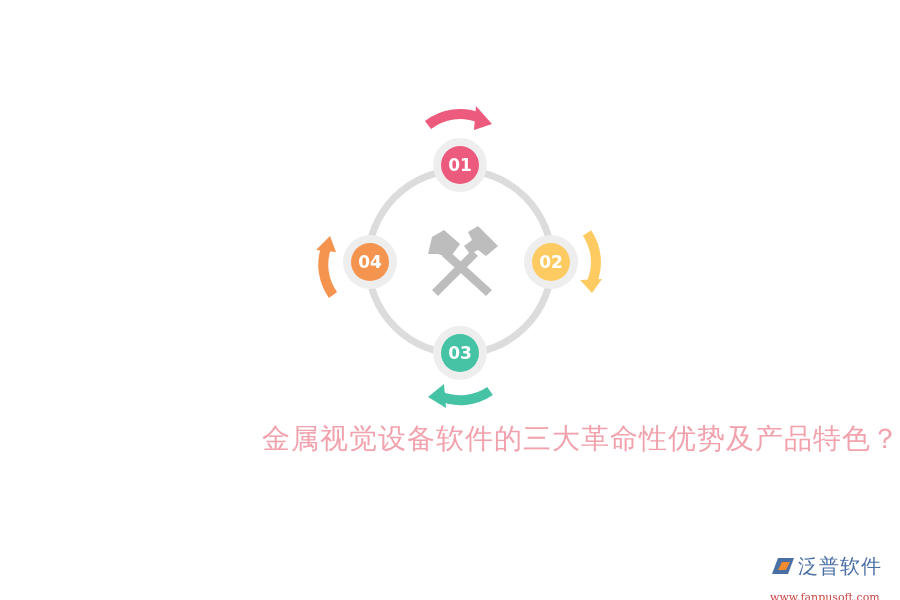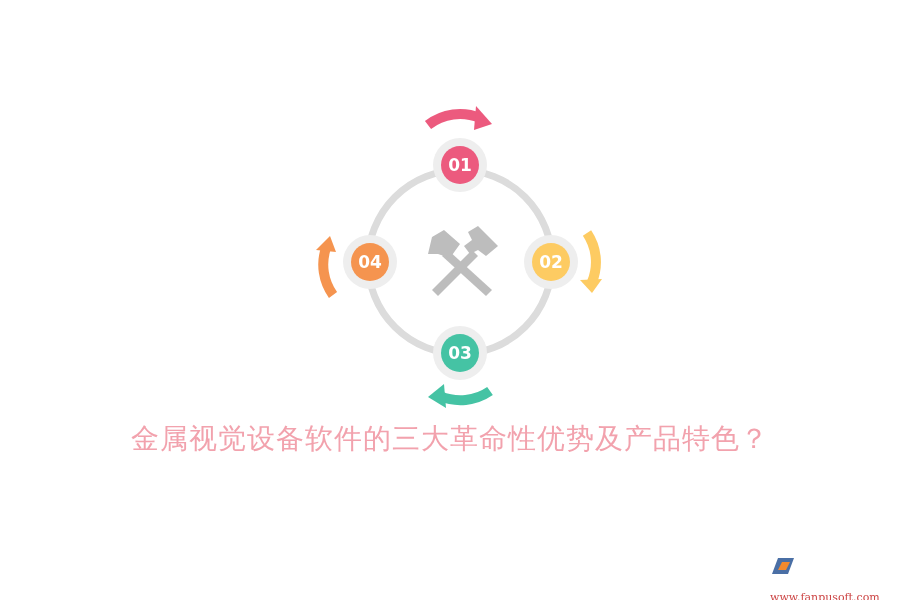--- a/index.html
+++ b/index.html
@@ -1,18 +1,18 @@
 <!DOCTYPE html>
 <html><head>
 <meta charset="utf-8">
 <style>
   html,body{margin:0;padding:0;background:#ffffff;}
   body{width:900px;height:600px;position:relative;overflow:hidden;font-family:"DejaVu Sans","Liberation Sans",sans-serif;}
   .diagram{position:absolute;left:0;top:0;width:900px;height:600px;}
-  .title{position:absolute;left:0;width:900px;top:420px;text-align:center;font-size:28px;color:#f2a2ad;letter-spacing:1px;font-family:"DejaVu Sans",sans-serif;}
+  .title{position:absolute;left:0;width:900px;top:420px;text-align:right;font-size:28px;color:#f2a2ad;letter-spacing:1px;font-family:"DejaVu Sans",sans-serif;}
   .logo{position:absolute;left:770px;top:553px;width:125px;height:40px;}
   .logo-cn{position:absolute;left:28px;top:0;font-size:20px;color:#4a6fa5;font-family:"DejaVu Sans",sans-serif;letter-spacing:1px;}
   .logo-url{position:absolute;left:0;top:24px;font-size:11px;color:#c44;font-family:"DejaVu Serif",serif;margin-top:14px;}
   .logo-mark{position:absolute;left:2px;top:3px;}
   .num{font-family:"DejaVu Sans",sans-serif;font-weight:bold;font-size:17px;fill:#ffffff;}
 </style>
 </head>
 <body>
 
 <svg class="diagram" width="900" height="600" viewBox="0 0 900 600">
@@ -67,14 +67,15 @@
   </g>
 </svg>
 
 <div class="title">金属视觉设备软件的三大革命性优势及产品特色？</div>
 
 <div class="logo">
   <svg class="logo-mark" width="24" height="20" viewBox="0 0 24 20">
     <polygon points="6,2 22,2 16,18 0,18" fill="#4a6fa5"></polygon>
     <polygon points="10,6 18,6 14,14 6,14" fill="#f28a2e"></polygon>
   </svg>
+  <span class="logo-cn">泛普软件</span>
   <span class="logo-url">www.fanpusoft.com</span>
 </div>
 
 </body></html>

